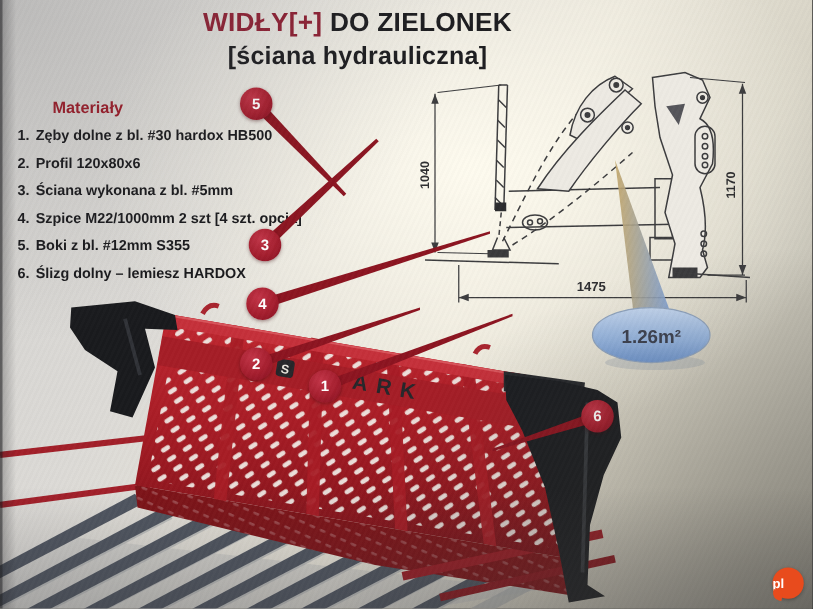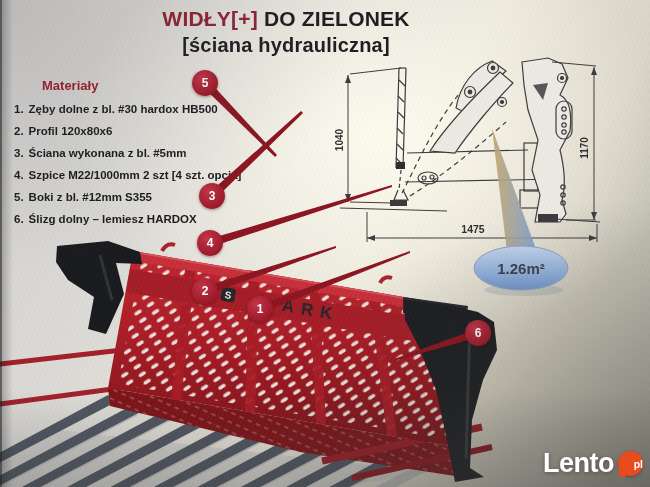--- a/index.html
+++ b/index.html
@@ -33,21 +33,21 @@
     background:radial-gradient(circle at 38% 32%, #c23447 0%, #a51e2e 55%, #831021 100%);
     box-shadow:0 1px 3px rgba(60,10,15,.45);
     color:#fff;font-size:12px;font-weight:bold;display:flex;align-items:center;justify-content:center;}
   .svg-layer{position:absolute;z-index:4;}
   .leaders{position:absolute;inset:0;z-index:6;pointer-events:none;}
   
   .watermark{position:absolute;right:7px;bottom:8px;z-index:10;display:flex;align-items:center;gap:4px;}
   .lento-text{font-size:27px;font-weight:bold;color:#fff;letter-spacing:-.5px;
     text-shadow:0 1px 4px rgba(0,0,0,.35);}
   .lento-badge{position:relative;width:25px;height:25px;border-radius:50%;background:#e84b1d;
-    color:#fff;font-size:10.5px;font-weight:bold;display:flex;align-items:center;justify-content:flex-end;
+    color:#fff;font-size:10.5px;font-weight:bold;display:flex;align-items:center;justify-content:flex-start;
     box-shadow:0 1px 3px rgba(0,0,0,.3);}
   .lento-badge::after{content:'';position:absolute;left:0;bottom:-1px;width:8px;height:8px;
     background:#e84b1d;border-radius:0 0 0 6px;transform:rotate(12deg);}
   .edge-strip{position:absolute;left:0;top:0;width:2px;height:100%;background:rgba(30,30,32,.5);z-index:9;}
 </style>
 </head>
 <body>
 
 <div class="stage">
 
@@ -282,21 +282,20 @@
     <div class="hdr">Materiały</div>
     <div class="mat-item"><span class="num">1.</span><span>Zęby dolne z bl. #30 hardox HB500</span></div>
     <div class="mat-item"><span class="num">2.</span><span>Profil 120x80x6</span></div>
     <div class="mat-item"><span class="num">3.</span><span>Ściana wykonana z bl. #5mm</span></div>
     <div class="mat-item"><span class="num">4.</span><span>Szpice M22/1000mm 2 szt [4 szt. opcja]</span></div>
     <div class="mat-item"><span class="num">5.</span><span>Boki z bl. #12mm S355</span></div>
     <div class="mat-item"><span class="num">6.</span><span>Ślizg dolny – lemiesz HARDOX</span></div>
   </div>
 
   <div class="watermark">
-    <span class="lento-text">Lento</span>
     <span class="lento-badge">
         <span>pl</span>
       </span>
   </div>
 
   <div class="edge-strip"></div>
   <div class="bg-noise"></div>
   <div class="bg-vignette"></div>
 </div>
 

